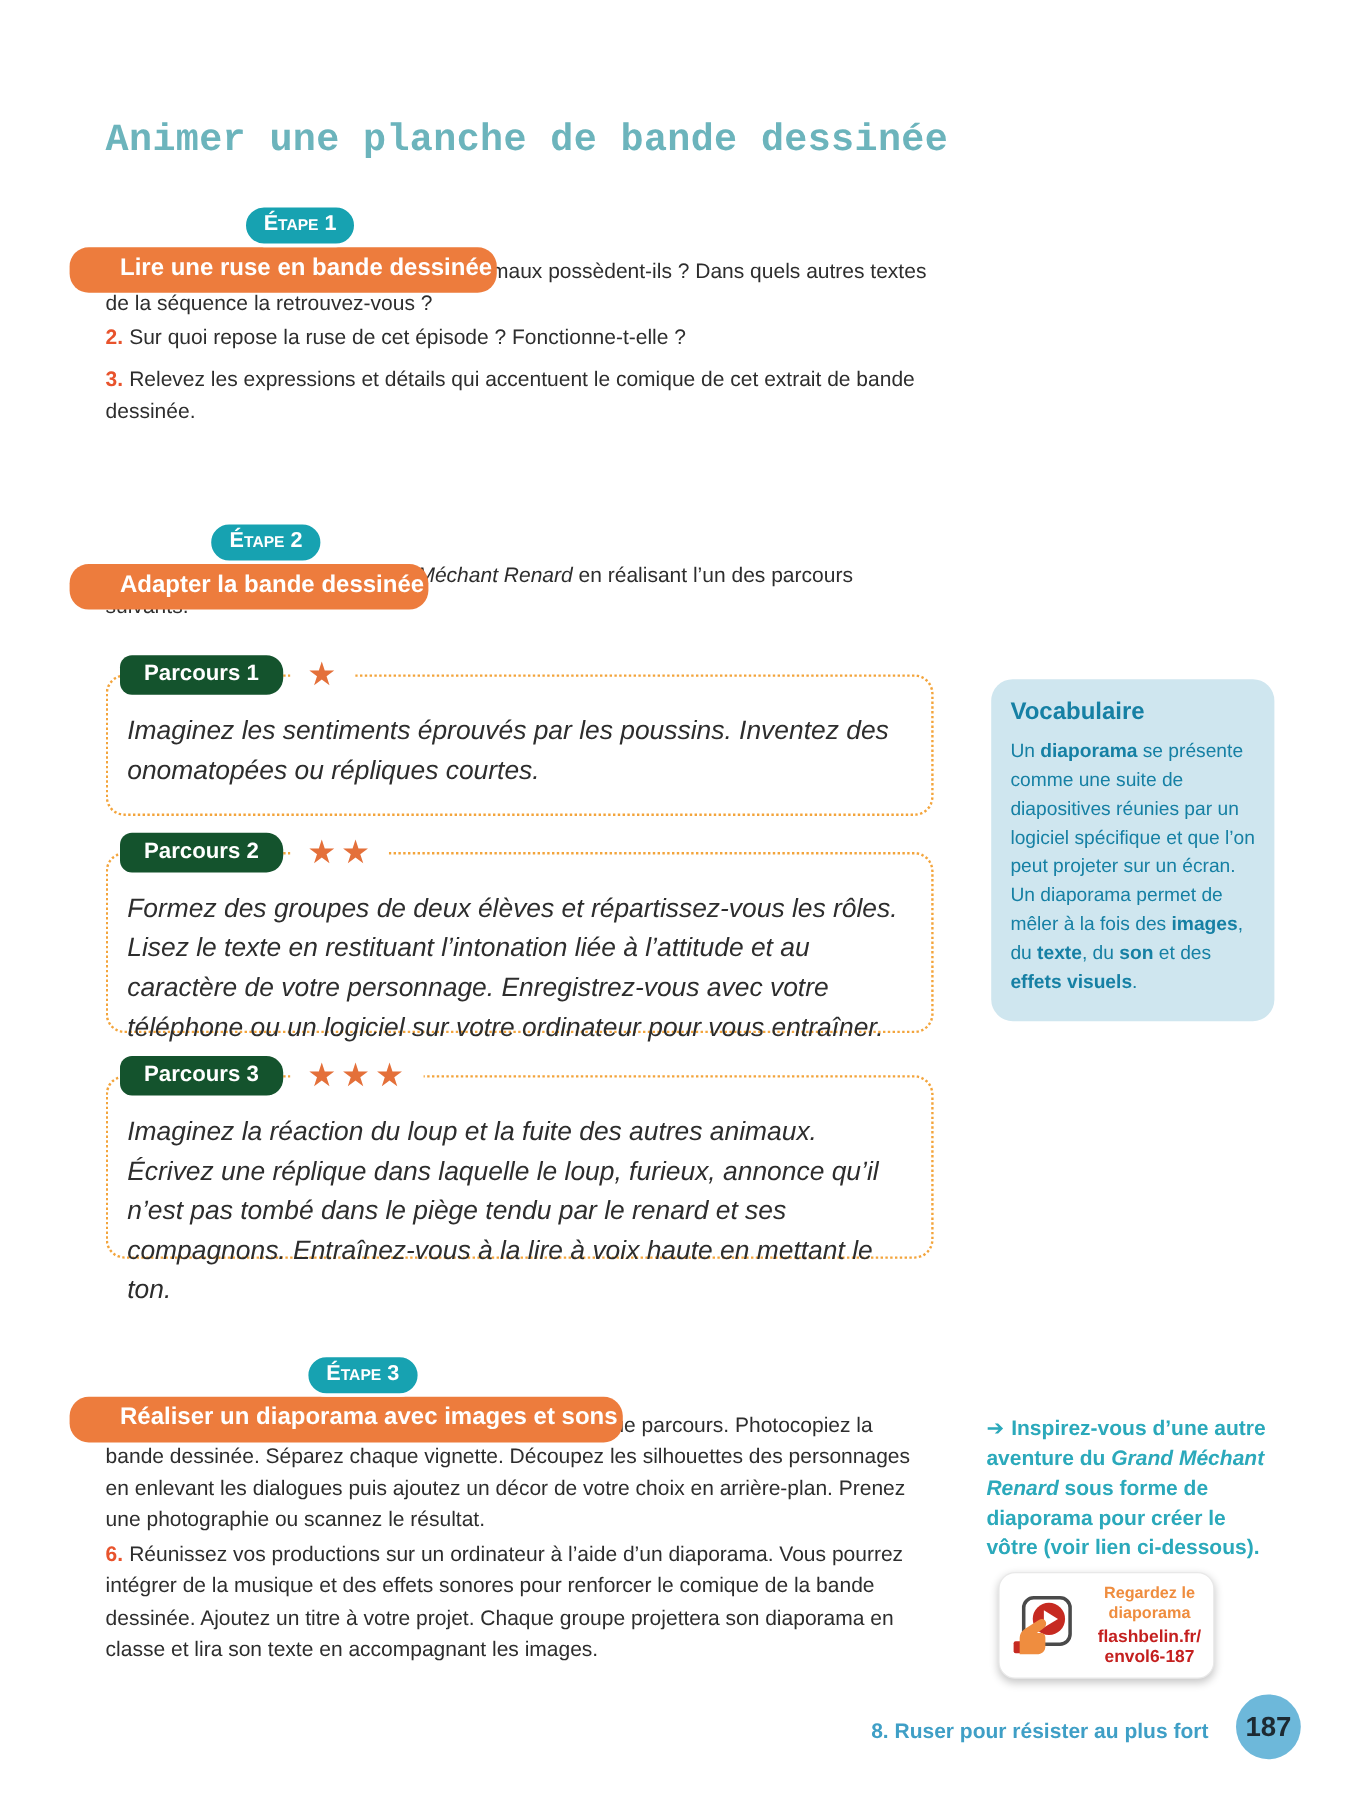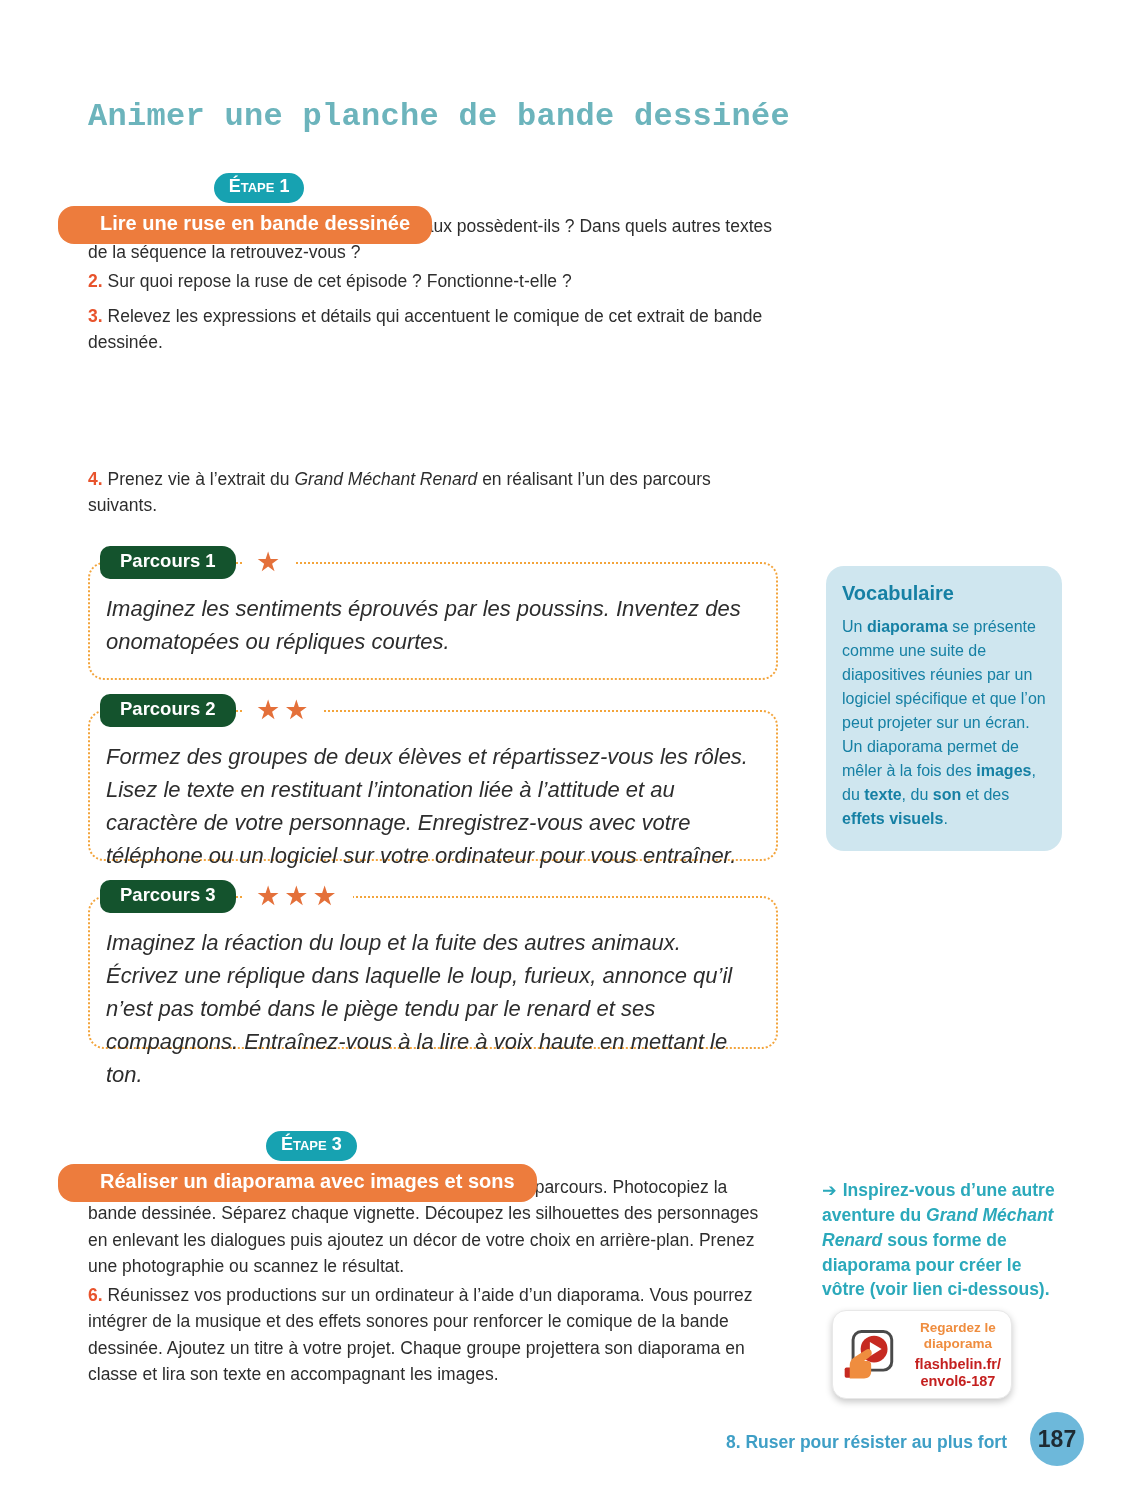--- a/index.html
+++ b/index.html
@@ -22,21 +22,21 @@
     background:#17a2b1;color:#fff;
     border:3px solid #fff;border-radius:999px;
     font-weight:bold;font-size:18px;font-variant:small-caps;
     padding:3px 15px 6px;white-space:nowrap;
   }
   .etape-banner{
     margin-left:-28px;z-index:1;
     background:#ed7c3d;color:#fff;
     border-radius:16px;
     font-weight:bold;font-size:20px;
-    padding:6px 22px 9px 42px;white-space:nowrap;
+    padding:6px 4px 9px 42px;white-space:nowrap;
   }
   
   .q{position:absolute;left:88px;width:692px;margin:0;font-size:17.5px;line-height:1.5;}
   .q-num{color:#e8532c;font-weight:bold;margin-right:5px;}
   
   .parcours{
     position:absolute;left:88px;width:652px;
     border:2px dotted #f3a43b;border-radius:16px;background:#fff;
     padding:28px 18px 14px 16px;
   }
@@ -101,20 +101,24 @@
     <span class="etape-pill">Étape 1</span>
     <span class="etape-banner">Lire une ruse en bande dessinée</span>
   </div>
 
   <p class="q" style="top:213px"><span class="q-num">1.</span><span>Quelle caractéristique humaine ces animaux possèdent-ils ? Dans quels autres textes de la séquence la retrouvez-vous ?</span></p>
 
   <p class="q" style="top:268px"><span class="q-num">2.</span><span>Sur quoi repose la ruse de cet épisode ? Fonctionne-t-elle ?</span></p>
 
   <p class="q" style="top:303px"><span class="q-num">3.</span><span>Relevez les expressions et détails qui accentuent le comique de cet extrait de bande dessinée.</span></p>
 
+  <div class="etape" style="top:434px">
+    <span class="etape-pill">Étape 2</span>
+    <span class="etape-banner">Adapter la bande dessinée</span>
+  </div>
 
   <p class="q" style="top:466px"><span class="q-num">4.</span><span><span>Prenez vie à l’extrait du </span><span style="font-style: italic;">Grand Méchant Renard</span><span> en réalisant l’un des parcours suivants.</span></span></p>
 
   <div class="parcours" style="top:562px;height:72px">
     <span class="parcours-tab">Parcours 1</span>
     <span class="parcours-stars">★</span>
     <p class="parcours-text">Imaginez les sentiments éprouvés par les poussins. Inventez des onomatopées ou répliques courtes.</p>
   </div>
 
   <div class="parcours" style="top:710px;height:105px">

